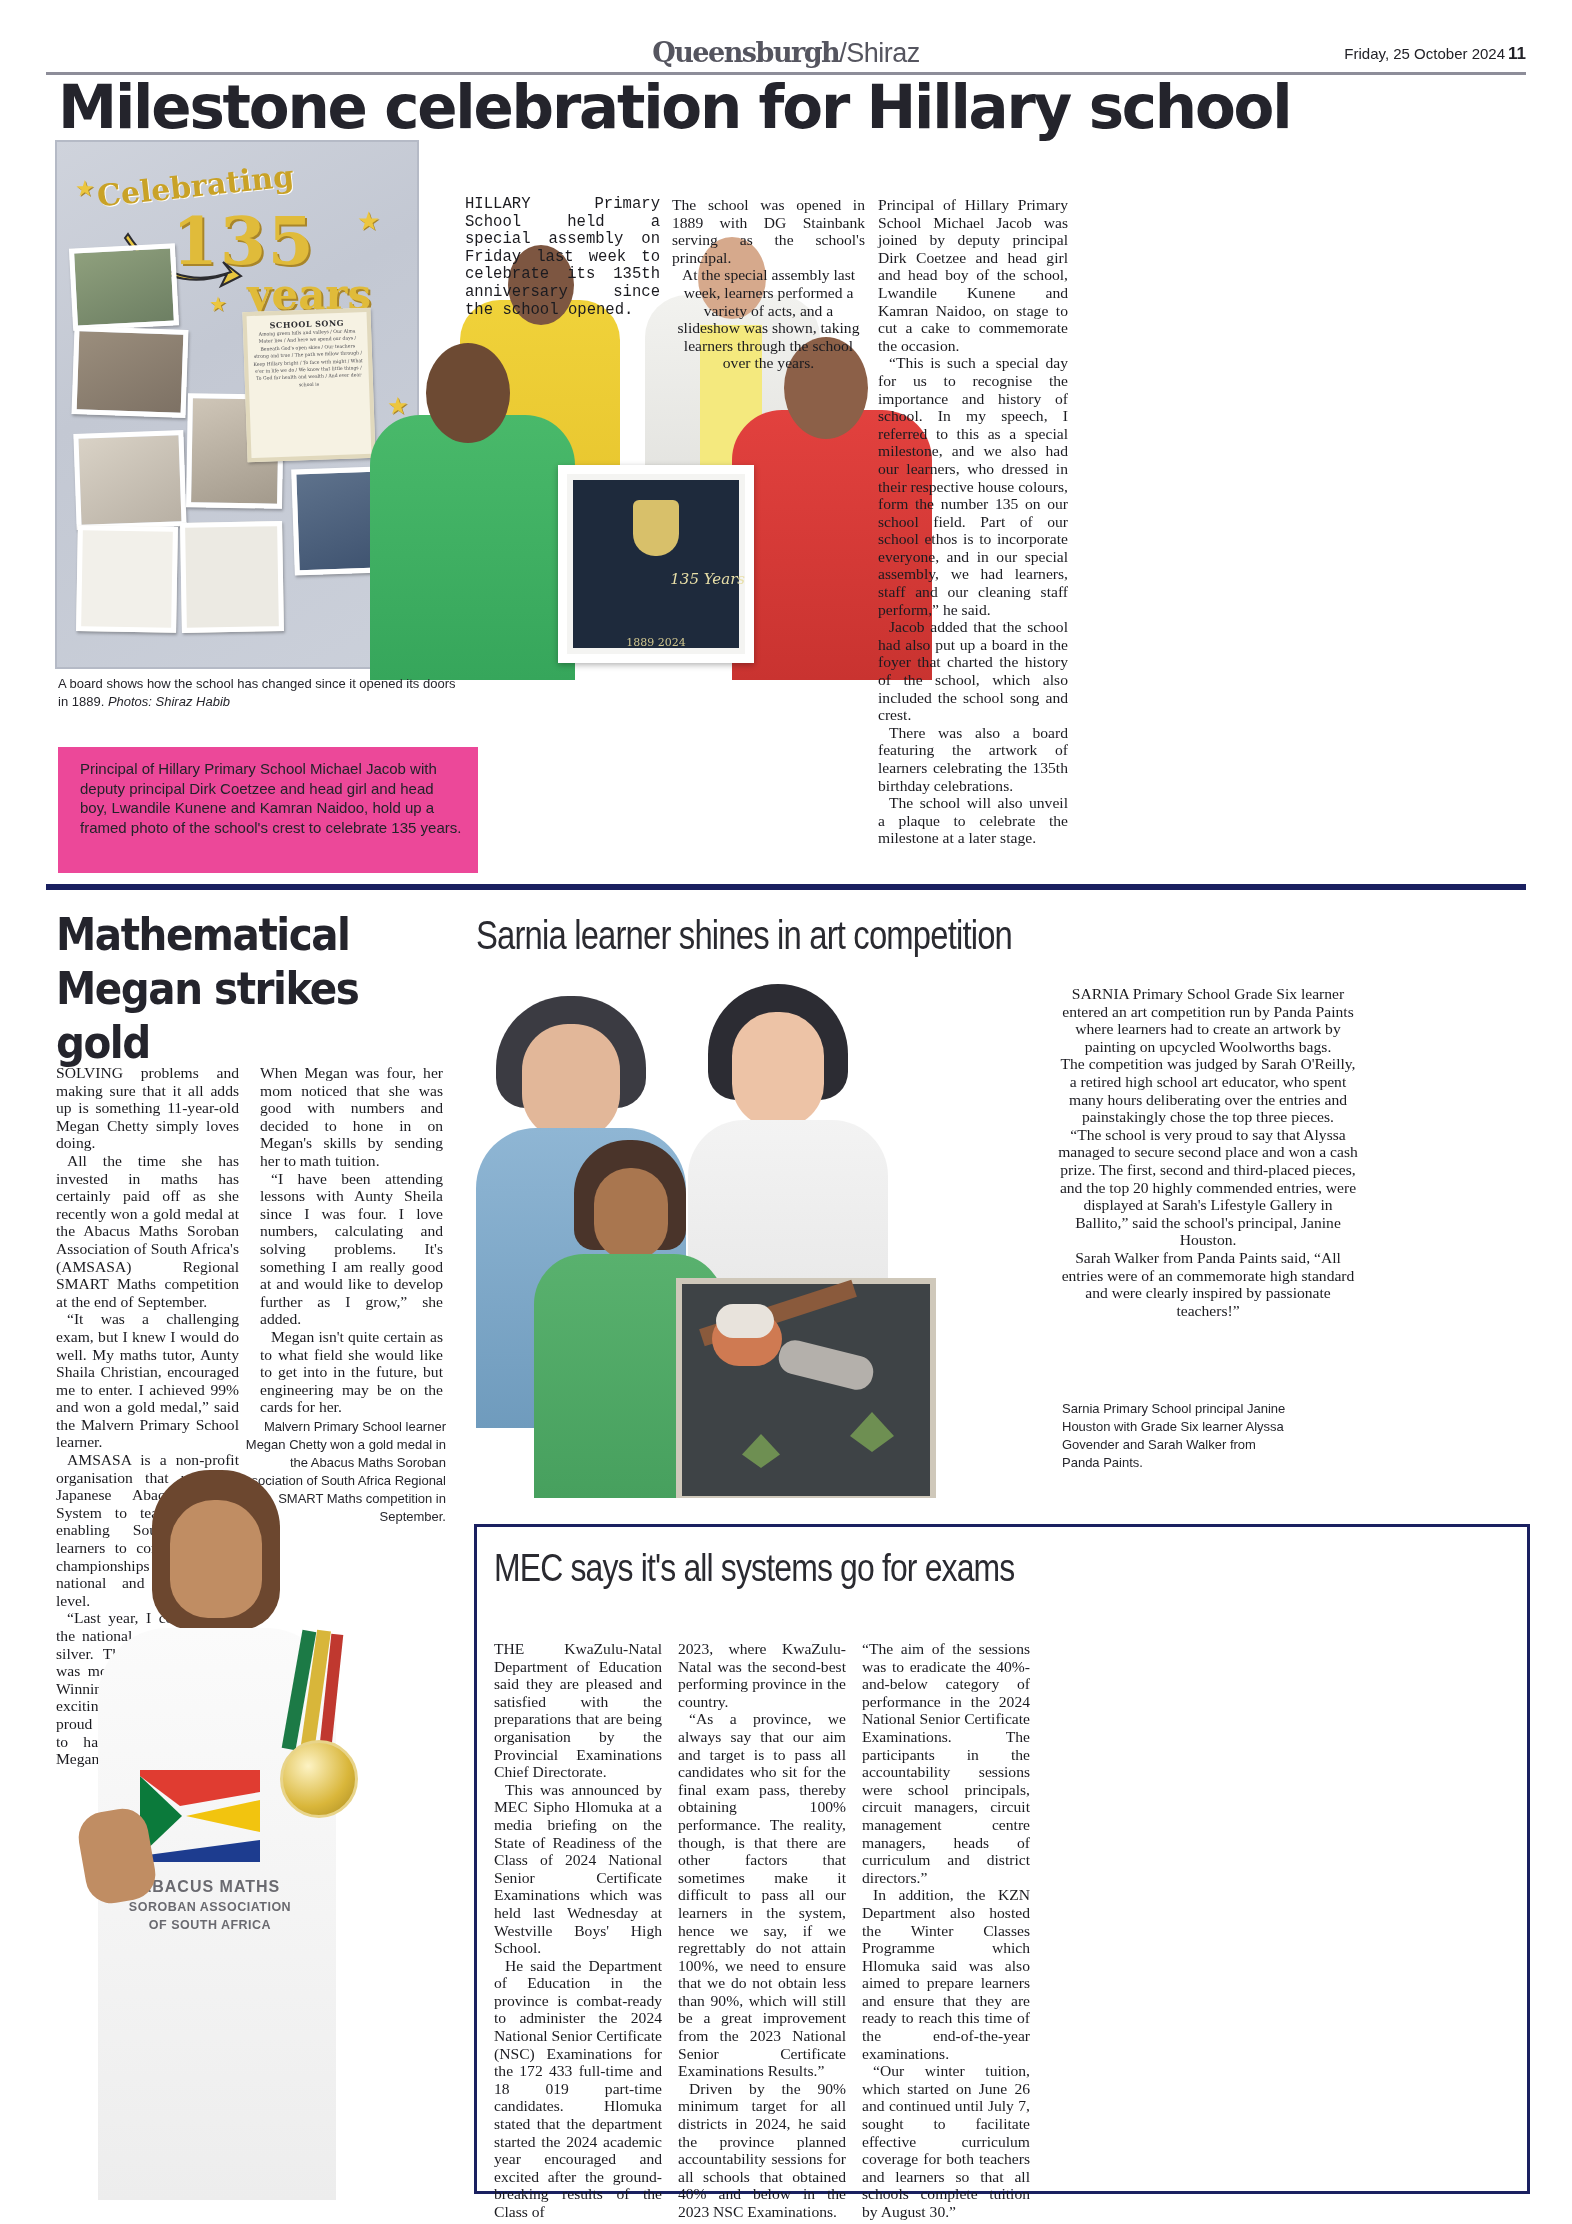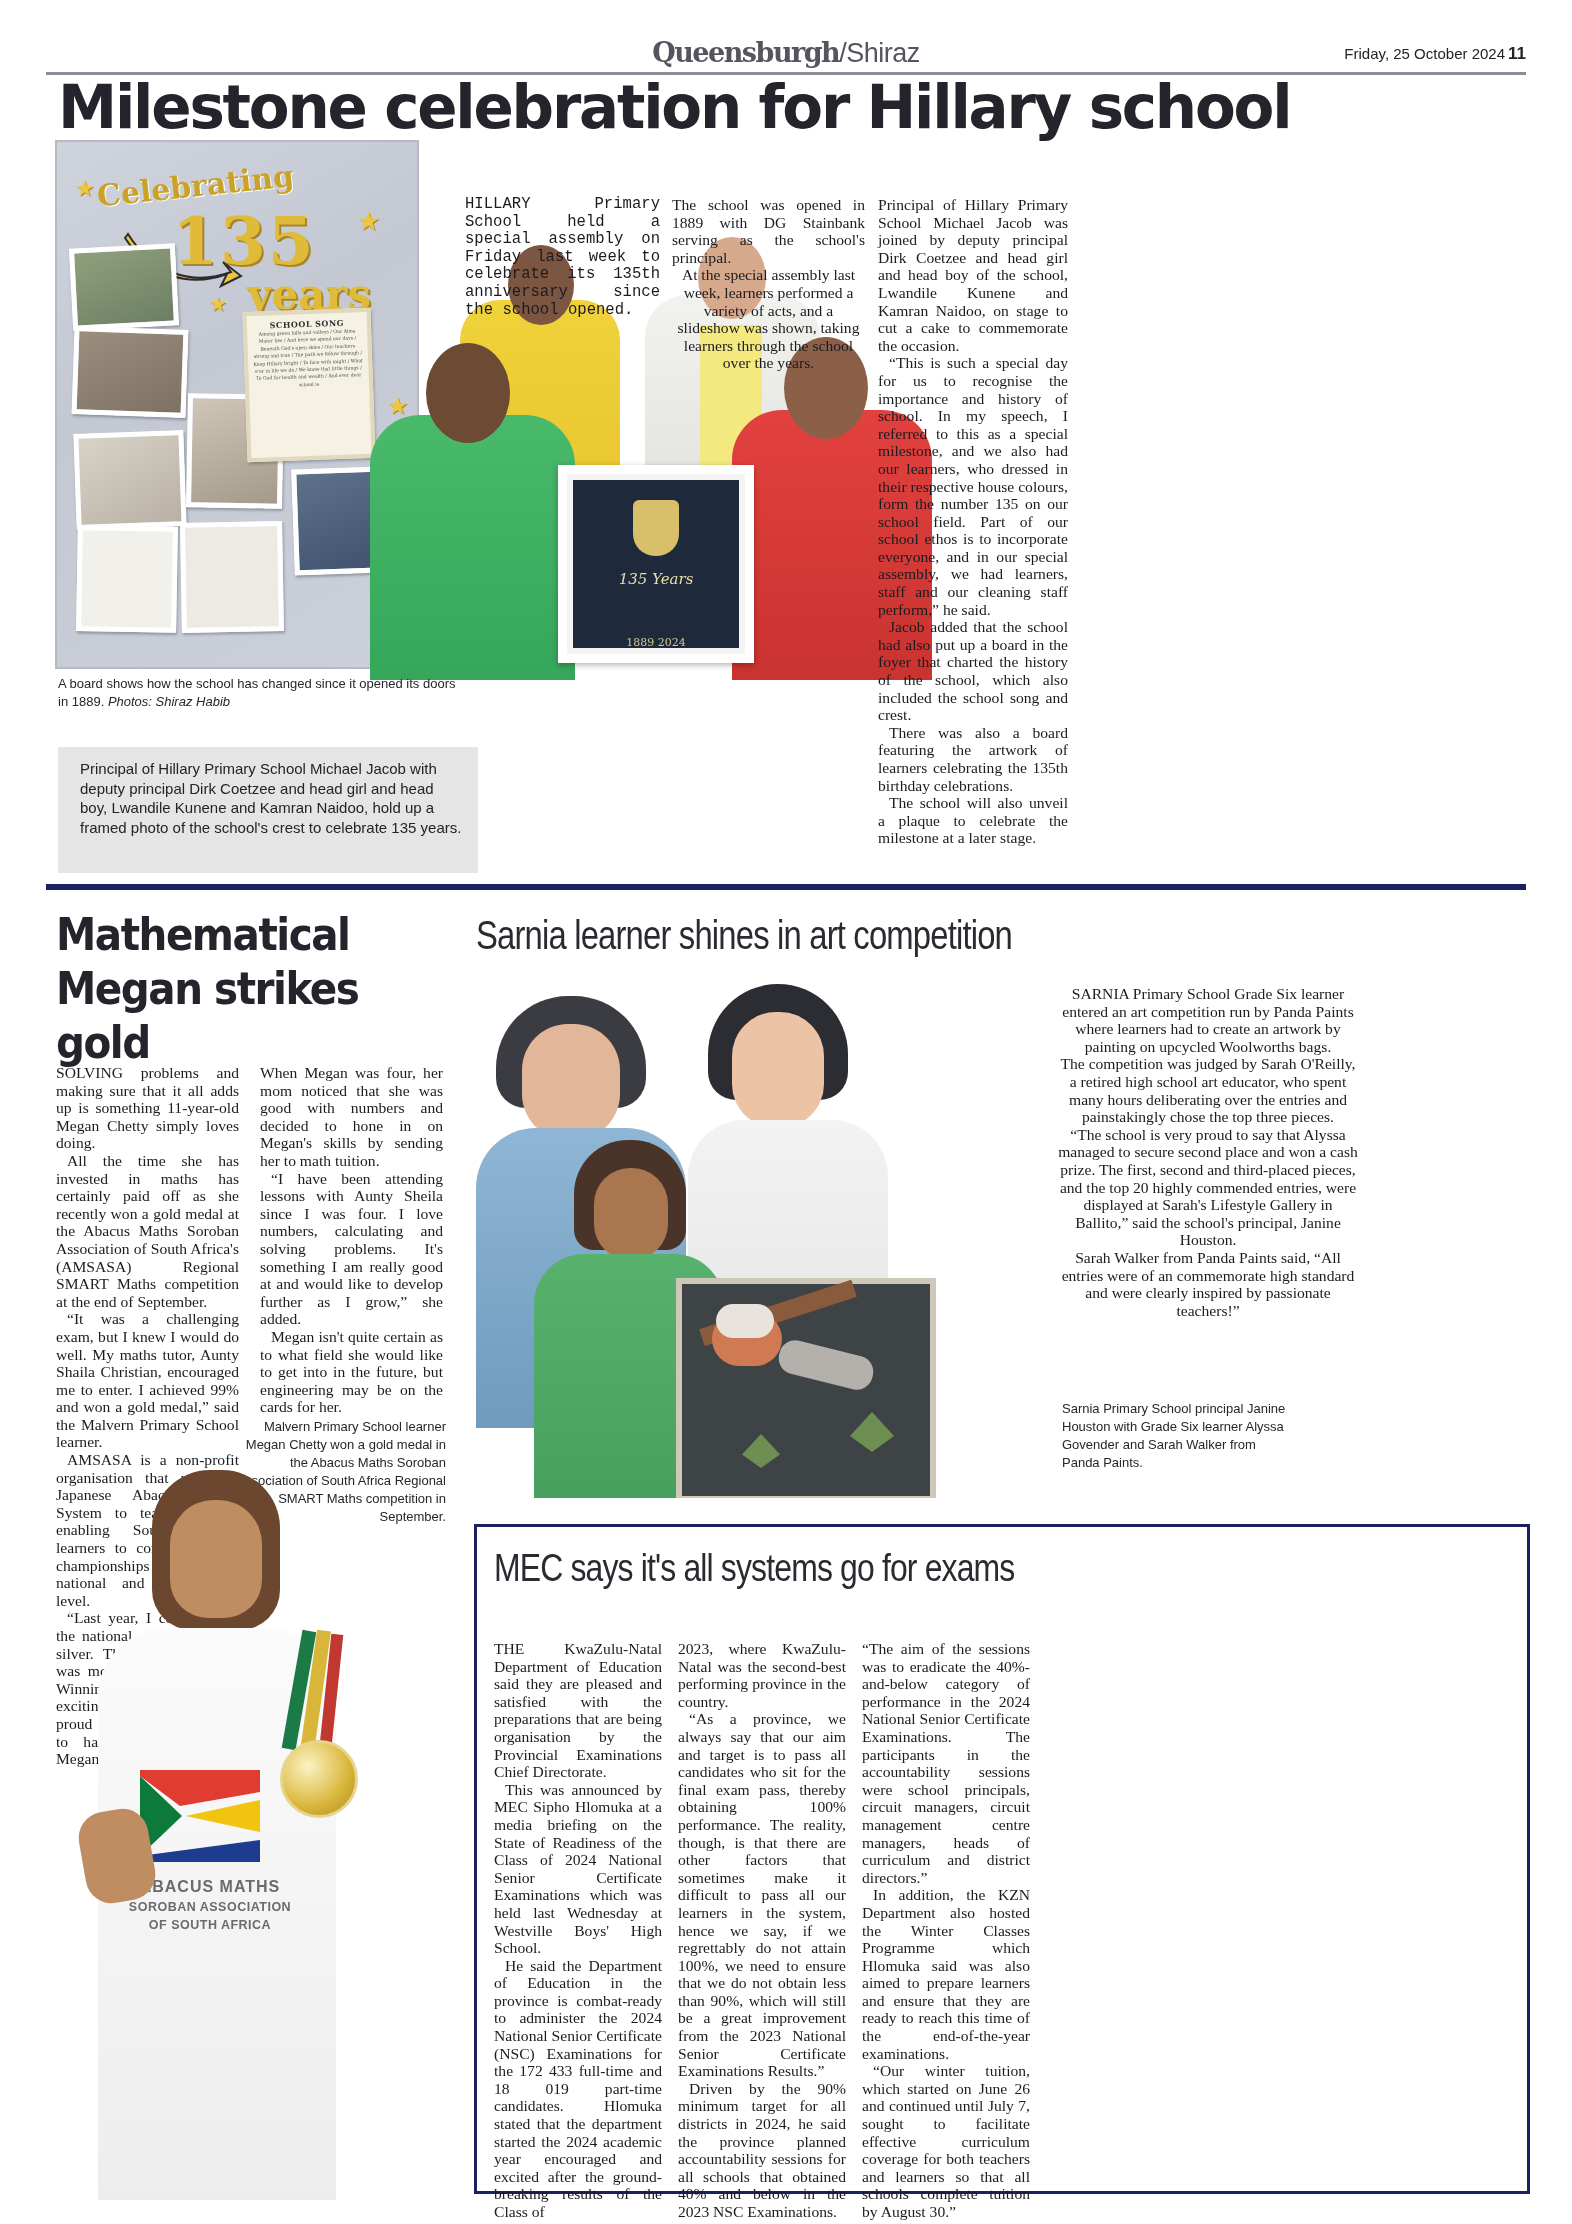--- a/index.html
+++ b/index.html
@@ -106,21 +106,21 @@
 
   
   .cap-plain {
     position:absolute;
     font-family:"Liberation Sans", sans-serif;
     font-size:13px; line-height:18px; color:#26262c;
   }
   .cap-plain em { font-style:italic; }
   .cap-box {
     position:absolute; left:58px; top:747px; width:420px; height:126px;
-    background:#e5e5e5;
+    background:#ec4899;
     font-family:"Liberation Sans", sans-serif;
     font-size:15px; line-height:19.5px; color:#23232a;
     padding:12px 14px 0 22px; box-sizing:border-box;
   }
 
   
   .col {
     position:absolute;
     font-family:"Liberation Serif", serif;
     font-size:15.6px;
@@ -222,21 +222,21 @@
     <div class="shirt" style="left:340px;top:110px;width:62px;height:160px;background:#f4e97e;"></div>
 
     <div class="shirt" style="left:10px;top:200px;width:205px;height:265px;background:linear-gradient(180deg,#49b96a,#36a65b);border-radius:50px 50px 0 0;"></div>
     <div class="head" style="left:66px;top:128px;width:84px;height:100px;background:#6d4a33;"></div>
     <div class="shirt" style="left:372px;top:195px;width:200px;height:270px;background:linear-gradient(180deg,#e2413e,#c93330);border-radius:50px 50px 0 0;"></div>
     <div class="head" style="left:424px;top:122px;width:84px;height:102px;background:#8c6048;"></div>
 
     <div class="imgblock" style="left:198px;top:250px;width:178px;height:180px;background:#f4f4f2;border:9px solid #ffffff;box-shadow:0 2px 6px rgba(0,0,0,.3);">
       <div style="position:absolute;inset:6px;background:#1e2a3c;"></div>
       <div style="position:absolute;left:50%;top:26px;transform:translateX(-50%);width:46px;height:56px;background:#d8c06a;border-radius:6px 6px 22px 22px;"></div>
-      <div style="position:absolute;left:0;right:0;top:96px;text-align:center;color:#e8dfa8;font-family:'DejaVu Serif',serif;font-size:15px;font-style:italic;">135 Years</div>
+      <div style="position:absolute;left:0;right:0;top:96px;text-align:right;color:#e8dfa8;font-family:'DejaVu Serif',serif;font-size:15px;font-style:italic;">135 Years</div>
       <div style="position:absolute;left:0;right:0;top:118px;text-align:center;color:#cfc58f;font-family:'DejaVu Serif',serif;font-size:11px;margin-top:44px;">1889 2024</div>
     </div>
   </div>
 
   <div class="cap-plain" style="left:58px;top:675px;width:400px;">
     <span>A board shows how the school has changed since it opened its doors in 1889. </span><em>Photos: Shiraz Habib</em>
   </div>
 
   <div class="cap-box">
     <span>Principal of Hillary Primary School Michael Jacob with deputy principal Dirk Coetzee and head girl and head boy, Lwandile Kunene and Kamran Naidoo, hold up a framed photo of the school's crest to celebrate 135 years.</span>

